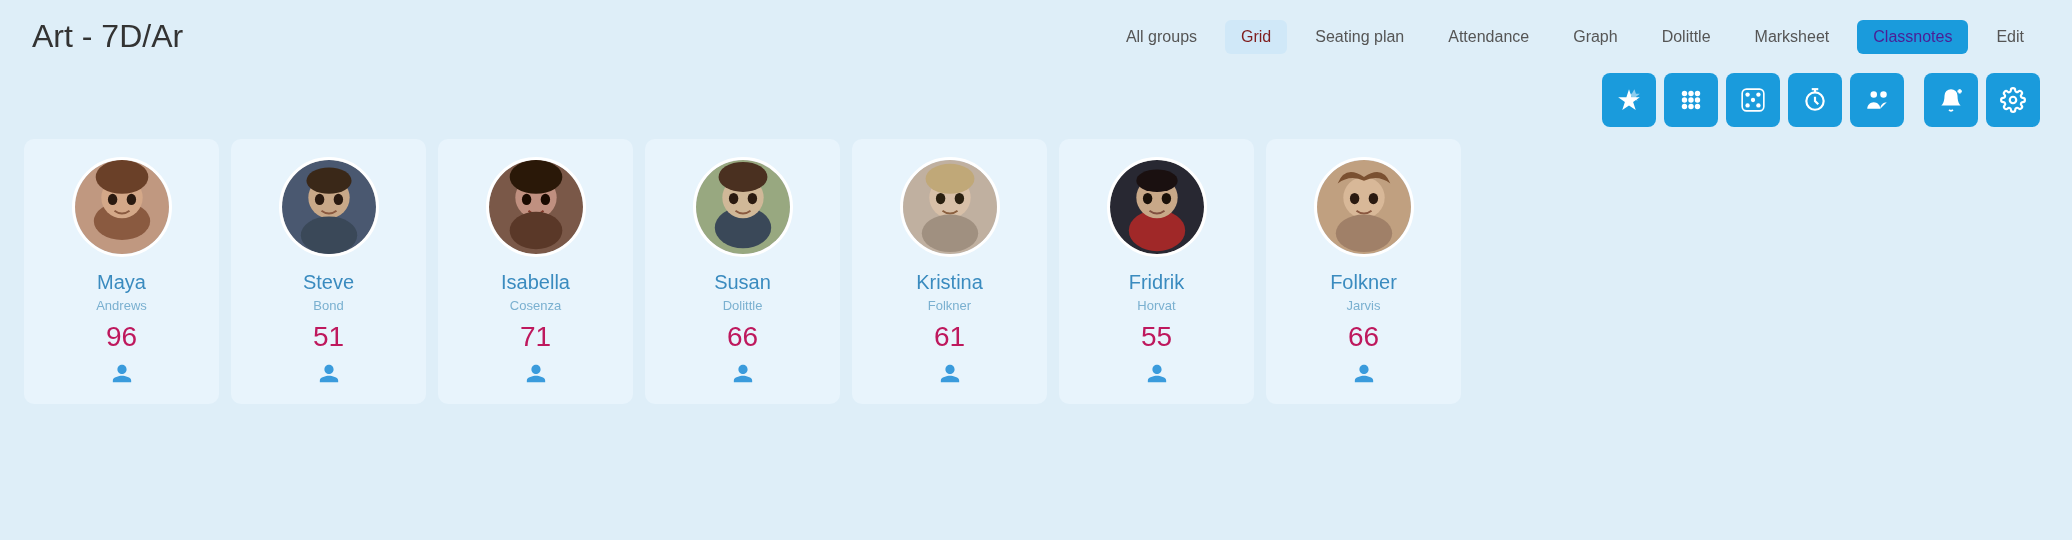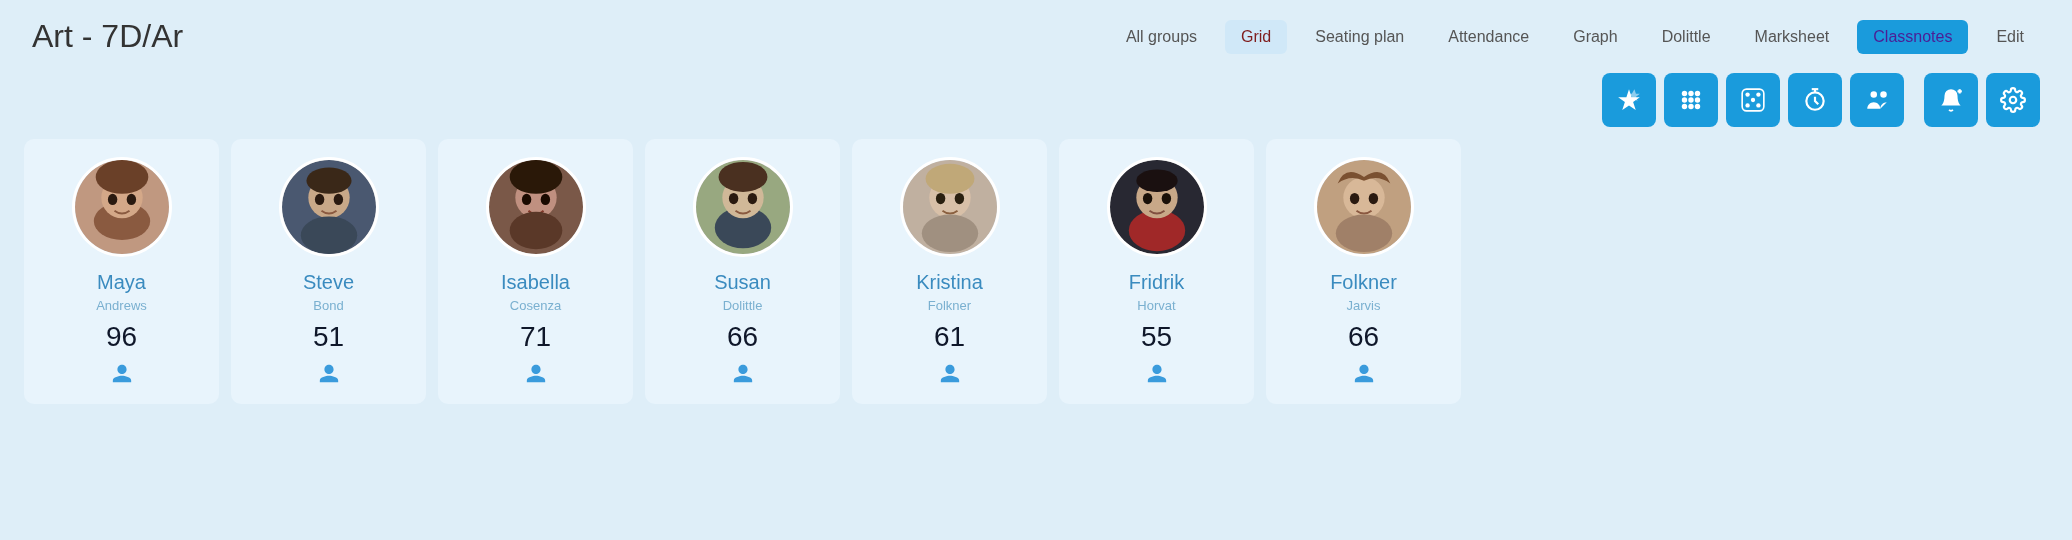--- a/index.html
+++ b/index.html
@@ -122,21 +122,21 @@
     }
 
     .student-last-name {
       font-size: 13px;
       color: #7ab0d0;
       margin-bottom: 8px;
     }
 
     .student-score {
       font-size: 28px;
-      color: #0f172a;
+      color: #be185d;
       font-weight: 300;
       margin-bottom: 10px;
     }
 
     .student-icon {
       color: #3a9bdc;
       font-size: 18px;
     }
   </style>
 </head>

